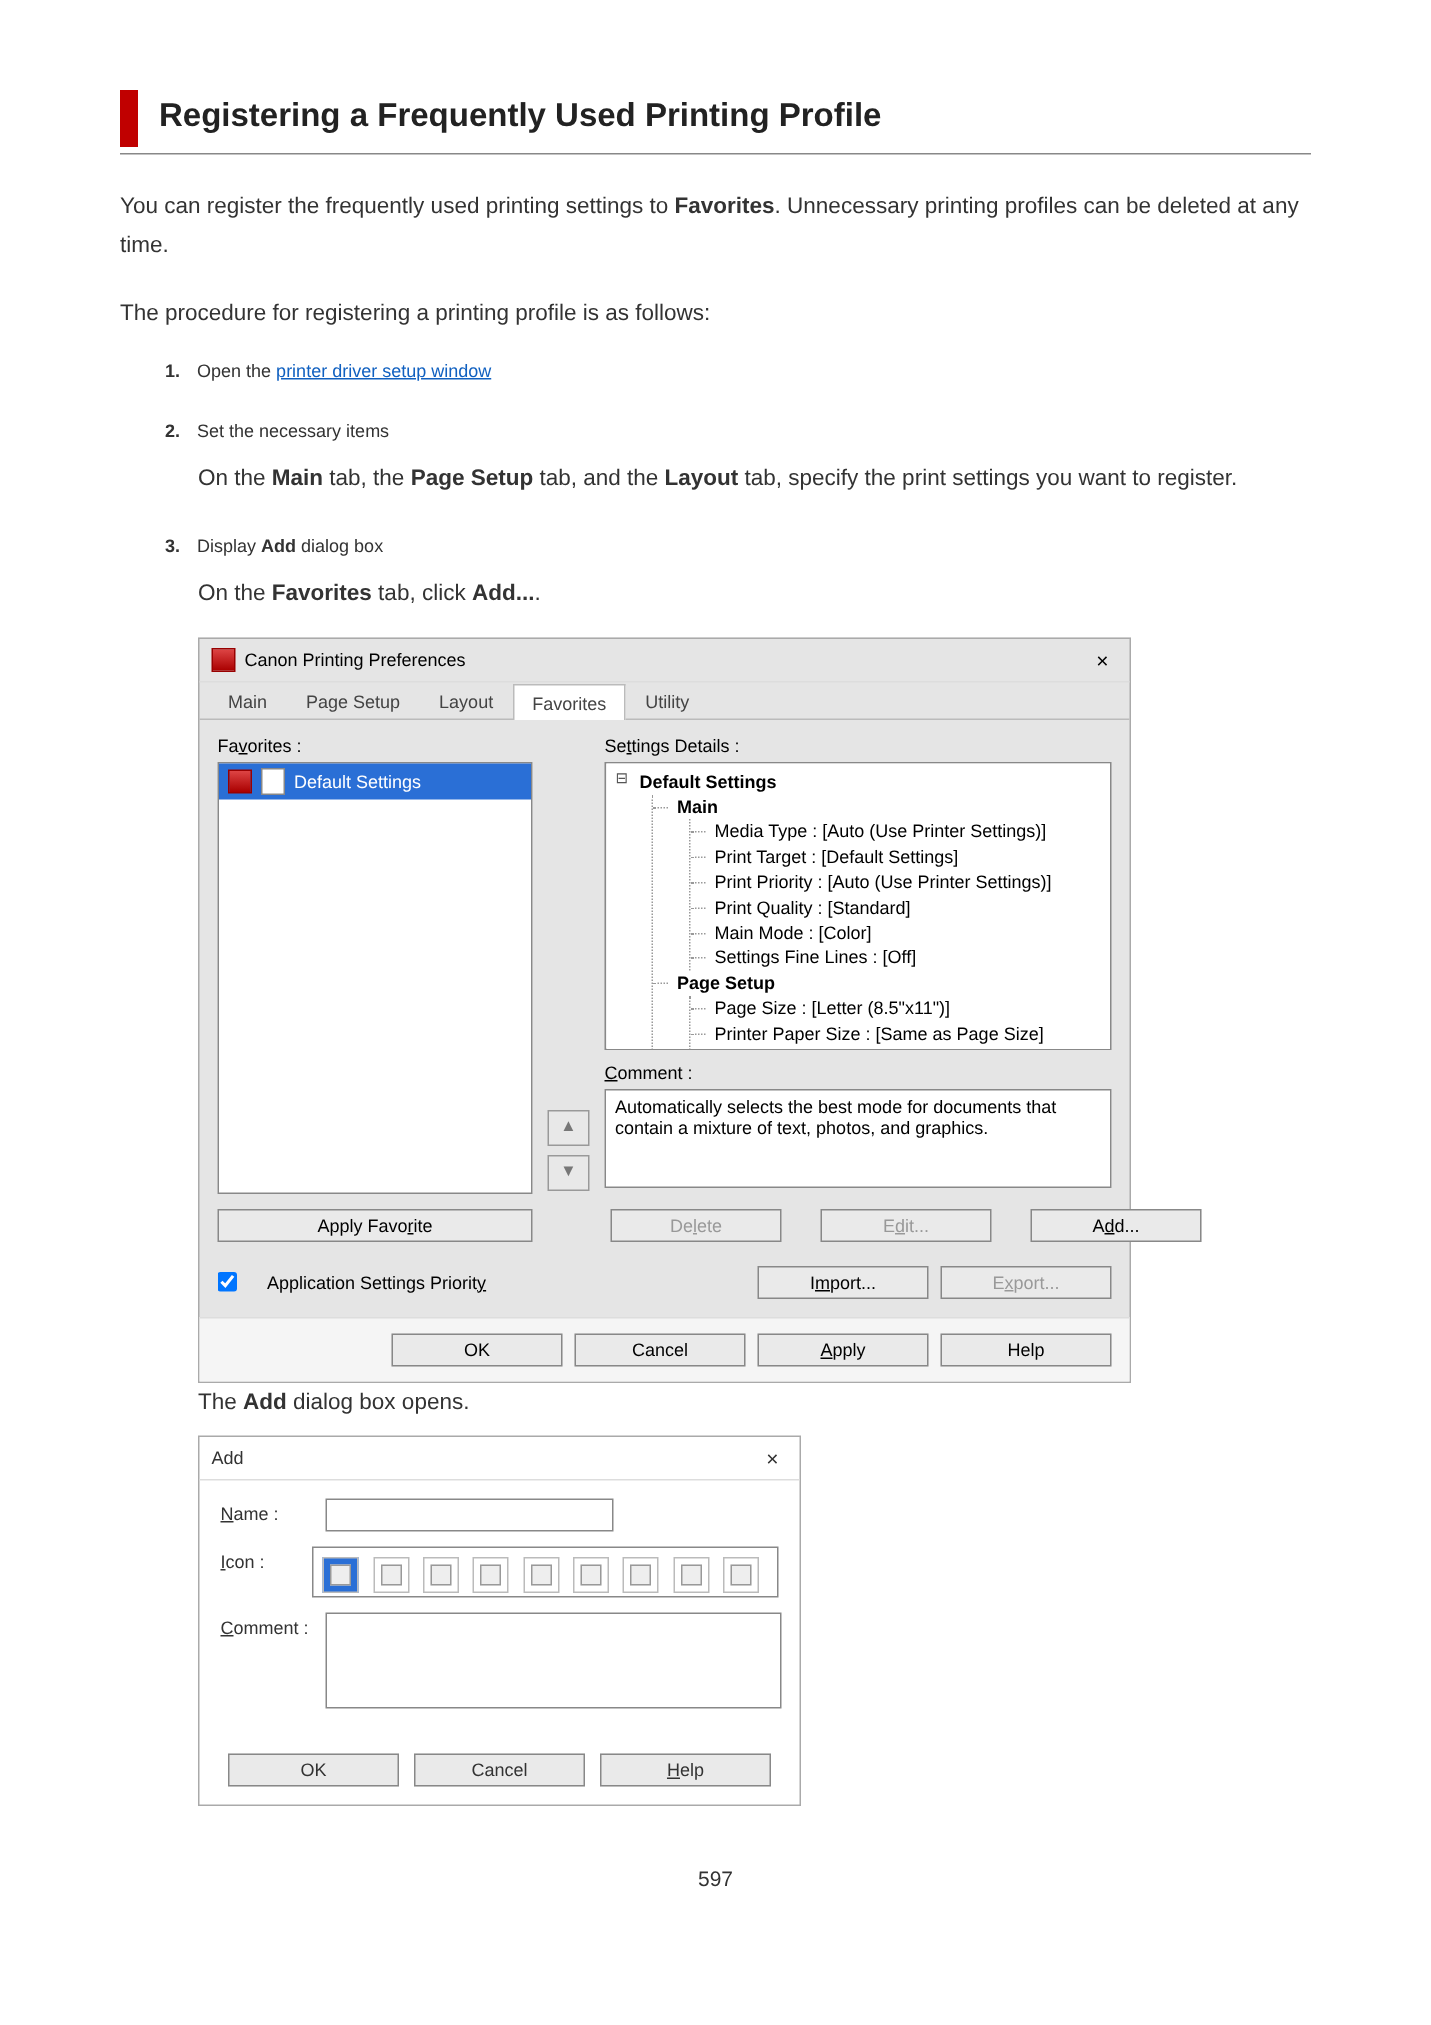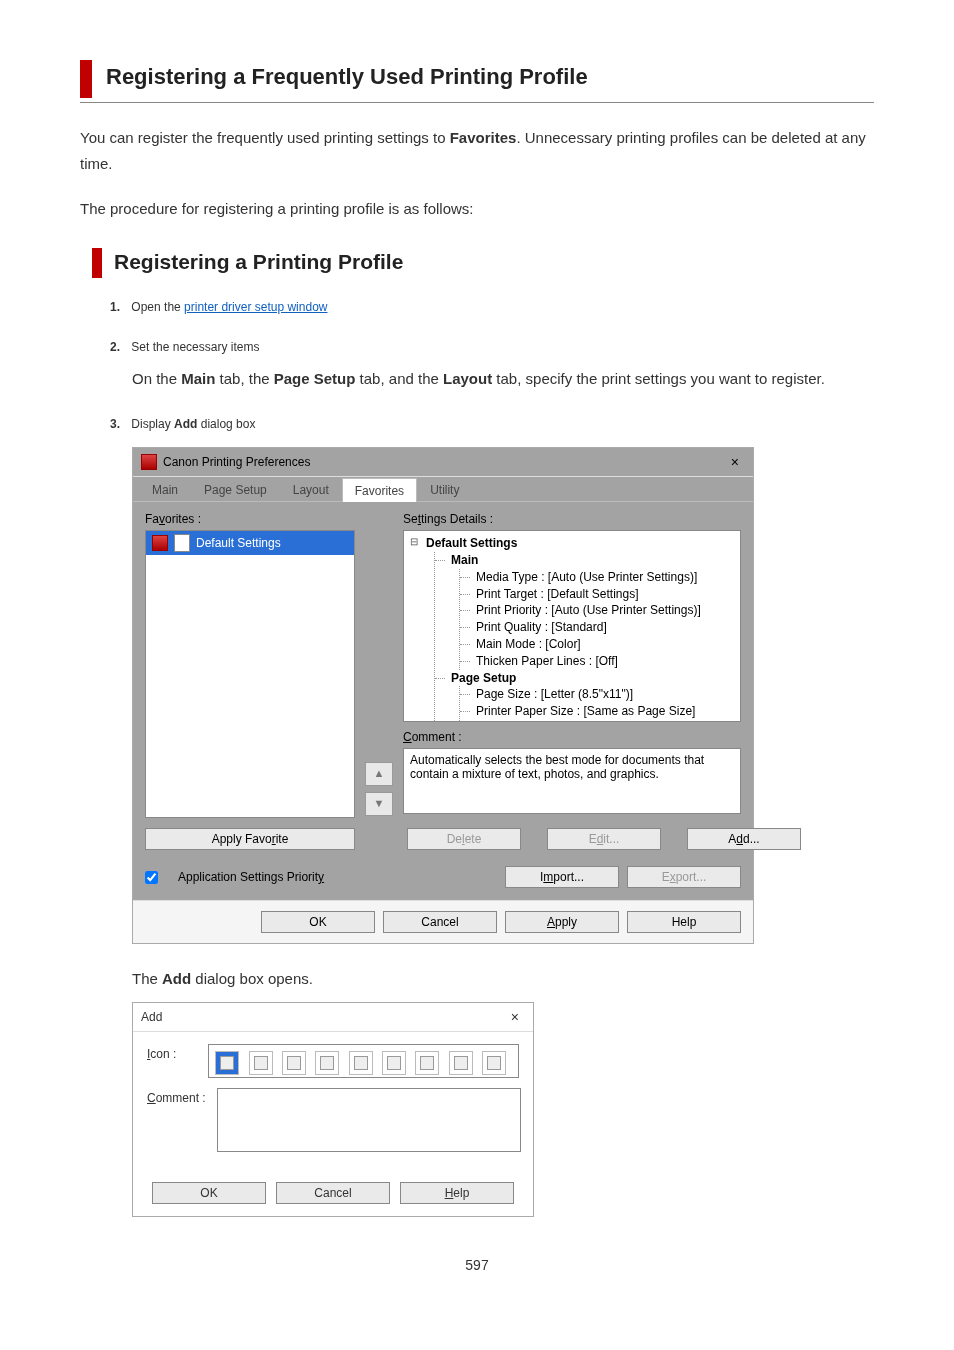--- a/index.html
+++ b/index.html
@@ -66,26 +66,25 @@
   .link {
     color: #1060c0;
     text-decoration: underline;
   }
   b { font-weight: bold; }
 
   
   .dlg {
     border: 1px solid #aaa;
     width: 620px;
-    background: #a3a3a3;
+    background: #e5e5e5;
     font-family: "Segoe UI", Tahoma, sans-serif;
     font-size: 12px;
     color: #000;
     margin-left: 22px;
-    margin-bottom: 22px;
   }
   .dlg-titlebar {
     display: flex;
     align-items: center;
     justify-content: space-between;
     padding: 6px 8px;
     border-bottom: 1px solid #ddd;
   }
   .dlg-title { display: flex; align-items: center; gap: 6px; }
   .close-x { padding: 0 6px; font-size: 14px; }
@@ -292,23 +291,20 @@
     <div class="h1">Registering a Frequently Used Printing Profile</div>
   </div>
   <div class="h1-rule"></div>
 
   <div class="intro">
     <span>You can register the frequently used printing settings to </span><b>Favorites</b><span>. Unnecessary printing profiles can be deleted at any time.</span>
   </div>
 
   <div class="intro">The procedure for registering a printing profile is as follows:</div>
 
-  <div class="h2-wrap">
-    <div class="h2">Registering a Printing Profile</div>
-  </div>
 
   <div class="steps">
 
     <div class="step">
       <div class="step-head">
         <span class="step-num">1.</span>
         <span>Open the </span><a href="#" class="link">printer driver setup window</a>
       </div>
     </div>
 
@@ -319,20 +315,23 @@
       </div>
       <div class="step-body">
         <span>On the </span><b>Main</b><span> tab, the </span><b>Page Setup</b><span> tab, and the </span><b>Layout</b><span> tab, specify the print settings you want to register.</span>
       </div>
     </div>
 
     <div class="step">
       <div class="step-head">
         <span class="step-num">3.</span>
         <span>Display </span><b>Add</b><span> dialog box</span>
+      </div>
+      <div class="step-body">
+        <span>On the </span><b>Favorites</b><span> tab, click </span><b>Add...</b><span>.</span>
       </div>
 
       <div class="dlg" style="margin-top:16px;">
         <div class="dlg-titlebar">
           <div class="dlg-title">
             <span class="icon-mini"></span>
             <span>Canon           Printing Preferences</span>
           </div>
           <div class="close-x">×</div>
         </div>
@@ -367,21 +366,21 @@
                 <ul>
                   <li class="root boxminus"><span>Default Settings</span>
                     <ul class="children">
                       <li class="boxminus"><span style="font-weight:bold">Main</span>
                         <ul class="children">
                           <li>Media Type : [Auto (Use Printer Settings)]</li>
                           <li>Print Target : [Default Settings]</li>
                           <li>Print Priority : [Auto (Use Printer Settings)]</li>
                           <li>Print Quality : [Standard]</li>
                           <li>Main Mode : [Color]</li>
-                          <li>Thicken Paper Lines : [Off]</li>
+                          <li>Settings Fine Lines : [Off]</li>
                         </ul>
                       </li>
                       <li class="boxminus"><span style="font-weight:bold">Page Setup</span>
                         <ul class="children">
                           <li>Page Size : [Letter (8.5"x11")]</li>
                           <li>Printer Paper Size : [Same as Page Size]</li>
                           <li>Enlarged/Reduced Printing : [Off]</li>
                         </ul>
                       </li>
                     </ul>
@@ -425,20 +424,26 @@
 
       <div class="dlg2" style="margin-top:10px;">
         <div class="dlg-titlebar">
           <div class="dlg-title">
             <span>Add</span>
           </div>
           <div class="close-x">×</div>
         </div>
         <div class="dlg2-body">
           <div class="form-row">
+            <div class="form-label"><span class="u">N</span>ame :</div>
+            <div class="form-field">
+                <div class="text-input"></div>
+              </div>
+          </div>
+          <div class="form-row">
             <div class="form-label"><span class="u">I</span>con :</div>
             <div class="form-field">
               <div class="icon-scroll">
                 <span class="ic sel"><span class="dot"></span></span>
                 <span class="ic"><span class="dot"></span></span>
                 <span class="ic"><span class="dot"></span></span>
                 <span class="ic"><span class="dot"></span></span>
                 <span class="ic"><span class="dot"></span></span>
                 <span class="ic"><span class="dot"></span></span>
                 <span class="ic"><span class="dot"></span></span>

